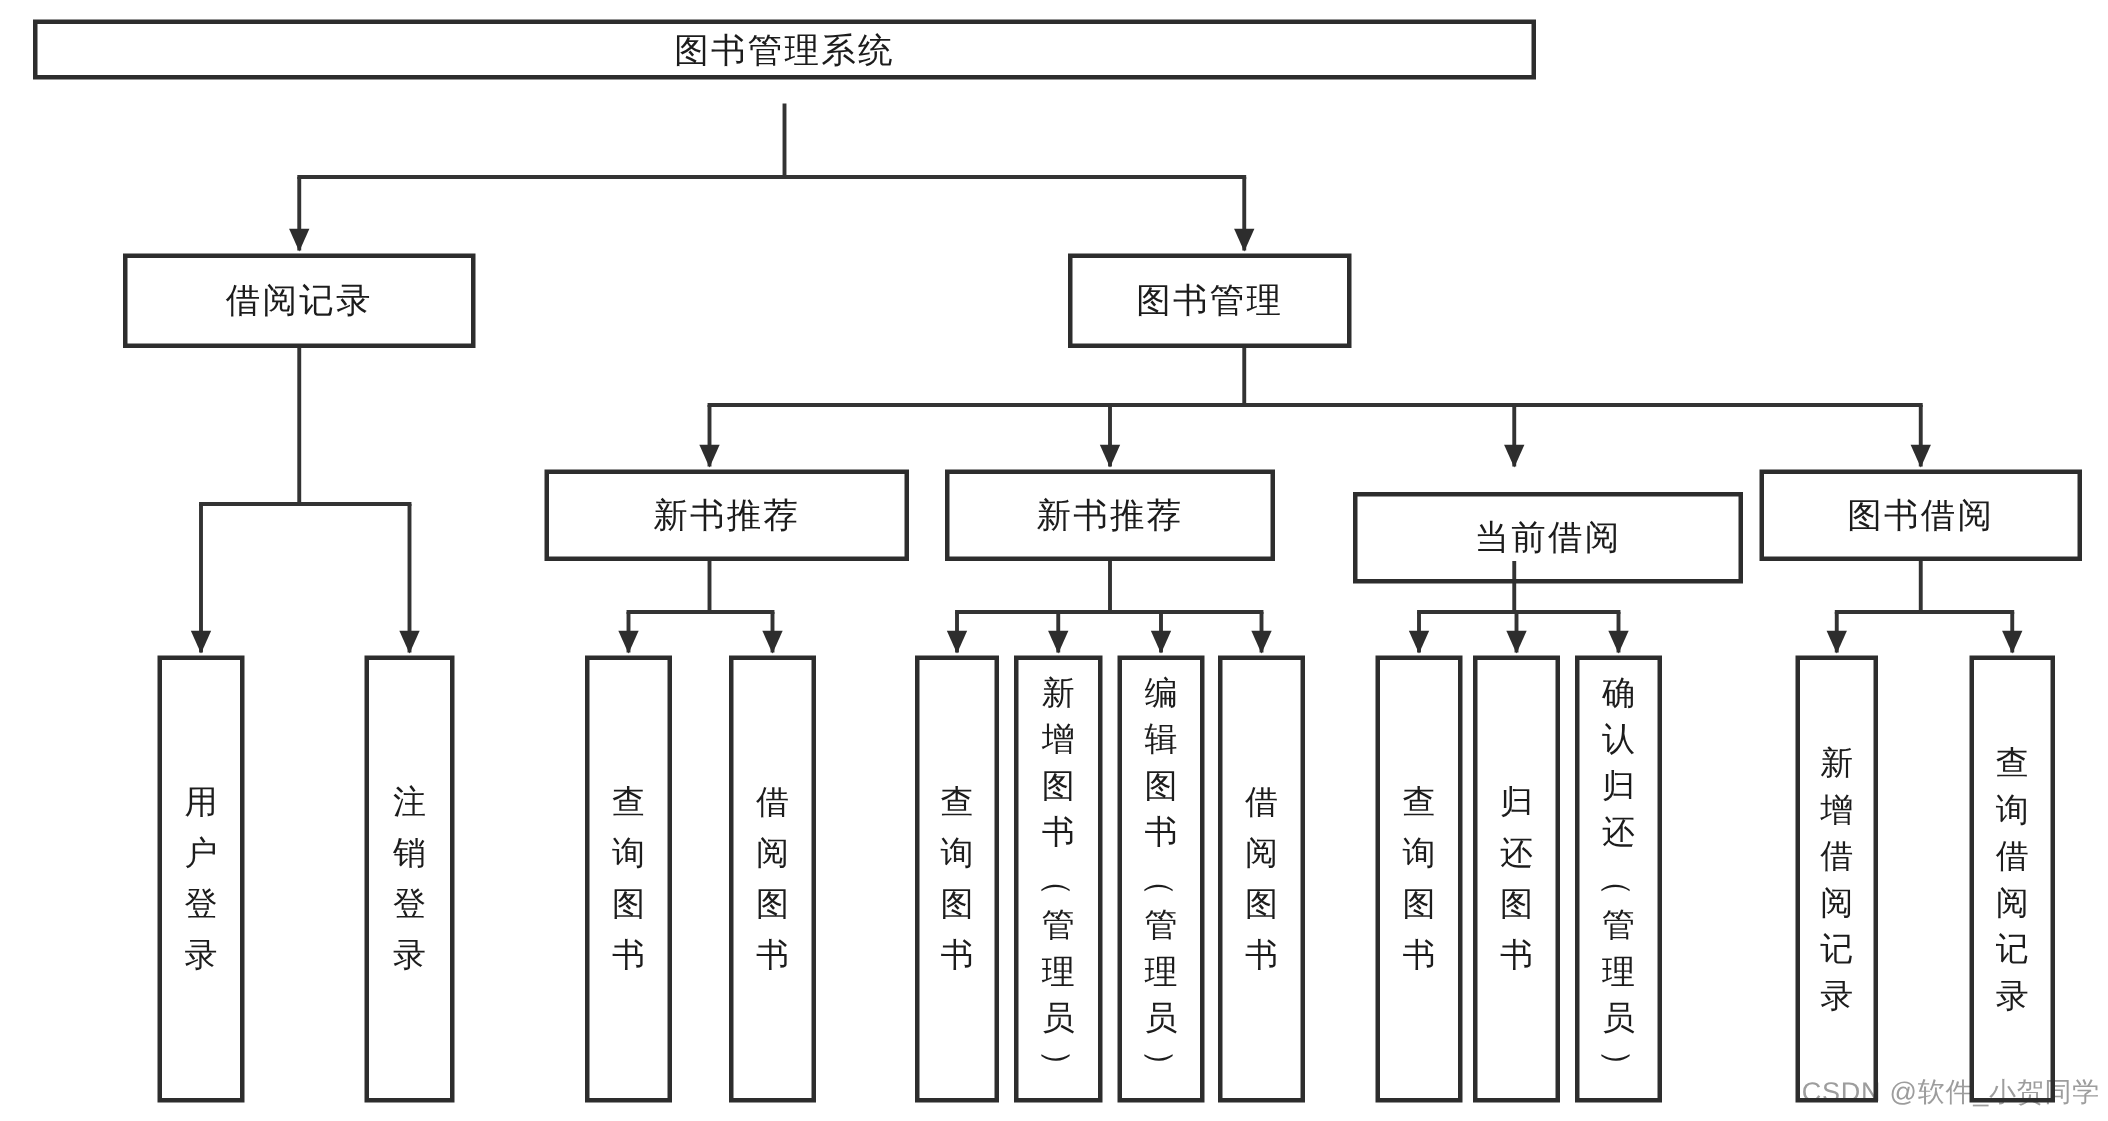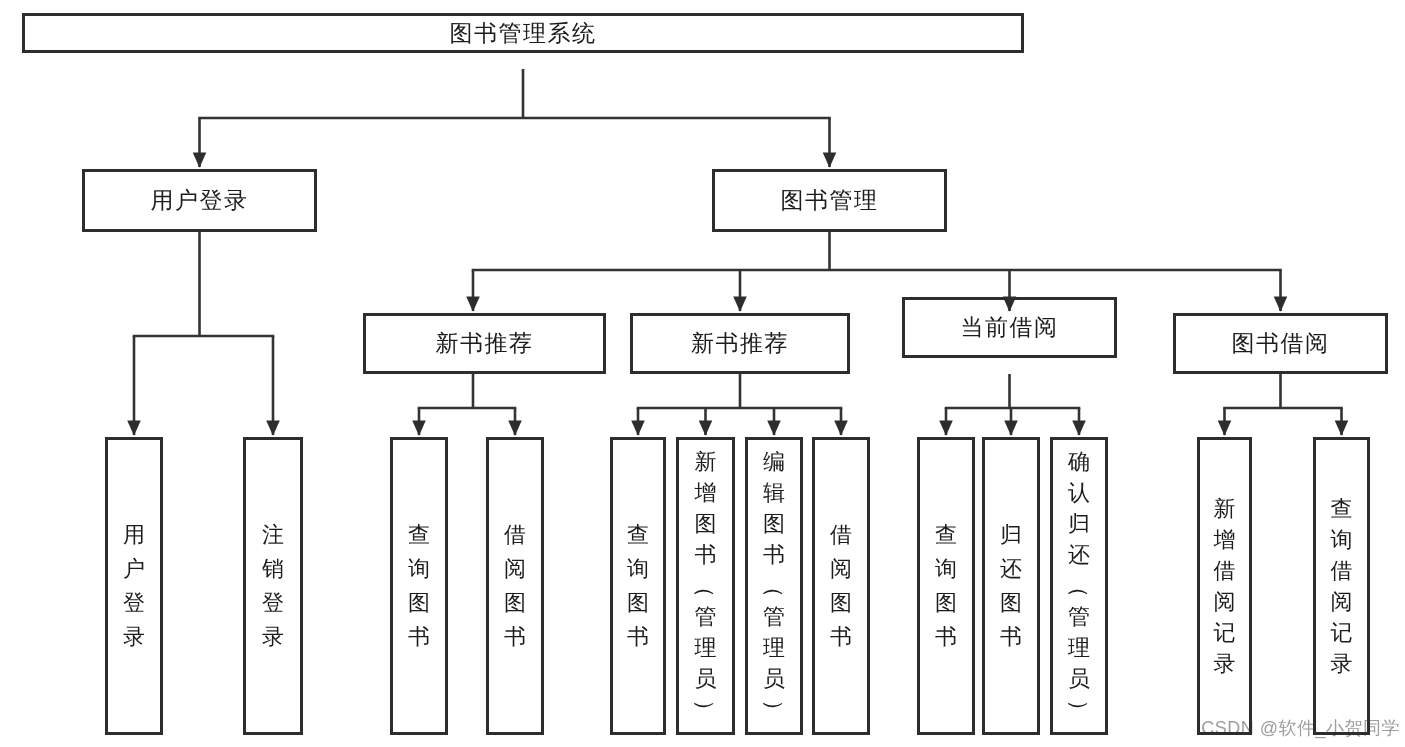--- a/index.html
+++ b/index.html
@@ -86,32 +86,32 @@
         <line x1="1224.5" y1="408" x2="1224.5" y2="435" marker-end="url(#arrow)"></line>
         <line x1="1341.5" y1="408" x2="1341.5" y2="435" marker-end="url(#arrow)"></line>
       </g>
   </svg>
 
   <div id="nodes">
       <div class="node h" style="left: 22px; top: 13px; width: 1002px; height: 40px;">
         <span>图书管理系统</span>
       </div>
       <div class="node h" style="left: 82px; top: 169px; width: 235px; height: 63px;">
-        <span>用户登录</span>
-      </div>
-      <div class="node h" style="left: 712px; top: 169px; width: 235px; height: 63px; align-items: center;">
+        <span>借阅记录</span>
+      </div>
+      <div class="node h" style="left: 712px; top: 169px; width: 189px; height: 63px; align-items: center;">
         <span>图书管理</span>
       </div>
       <div class="node h" style="left: 363px; top: 313px; width: 243px; height: 61px;">
         <span>新书推荐</span>
       </div>
       <div class="node h" style="left: 630px; top: 313px; width: 220px; height: 61px;">
         <span>新书推荐</span>
       </div>
-      <div class="node h" style="left: 902px; top: 297px; width: 215px; height: 61px;">
+      <div class="node h" style="left: 902px; top: 328px; width: 260px; height: 61px;">
         <span>当前借阅</span>
       </div>
       <div class="node h" style="left: 1173px; top: 313px; width: 215px; height: 61px;">
         <span>图书借阅</span>
       </div>
       <div class="node v" style="left: 105px; top: 437px; width: 58px; height: 298px;">
         <div class="ch" style="height: 34px;">用</div>
         <div class="ch" style="height: 34px;">户</div>
         <div class="ch" style="height: 34px;">登</div>
         <div class="ch" style="height: 34px;">录</div>

